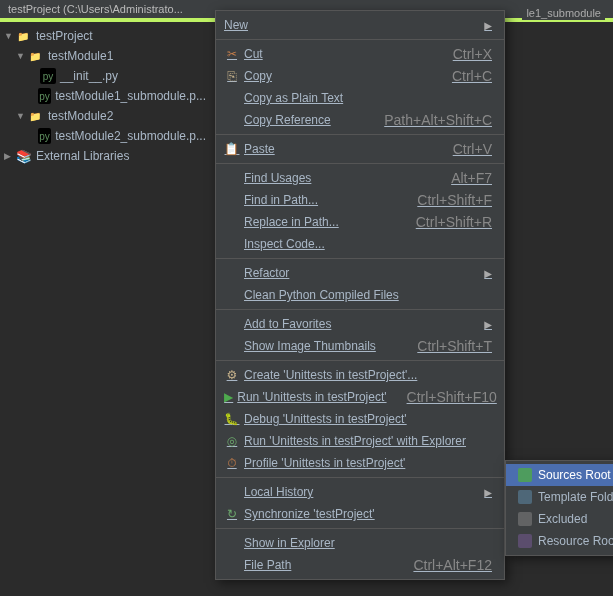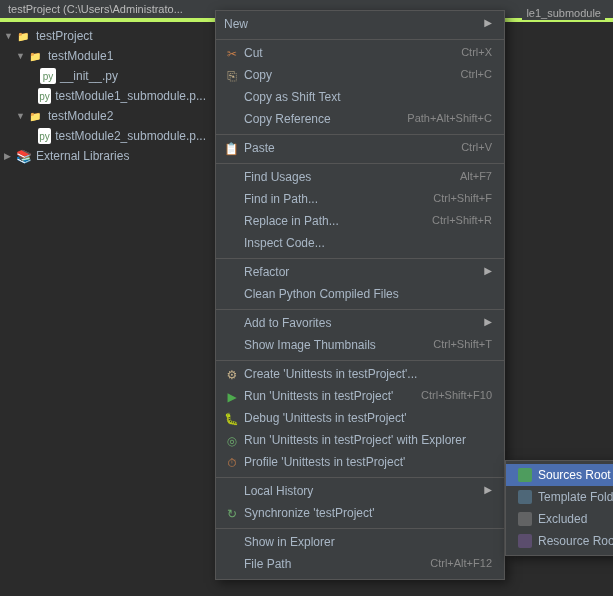--- a/index.html
+++ b/index.html
@@ -54,50 +54,51 @@
     .tree-item .icon {
       width: 16px;
       height: 16px;
       margin-right: 4px;
       display: inline-flex;
       align-items: center;
       justify-content: center;
       font-size: 10px;
     }
     .folder-icon { color: #e8a23a; }
-    .py-icon { color: #5f8f5f; font-size: 9px; background: #ffffff; border-radius: 2px; width: 14px; height: 14px; }
+    .py-icon { color: #5f8f5f; font-size: 9px; background: #000000; border-radius: 2px; width: 14px; height: 14px; }
 
     .indent1 { padding-left: 16px; }
     .indent2 { padding-left: 28px; }
 
     
     .context-menu {
       position: absolute;
       top: 10px;
       left: 215px;
       width: 290px;
       background: #3c3f41;
       border: 1px solid #555;
       box-shadow: 3px 3px 10px rgba(0,0,0,0.5);
       z-index: 100;
       padding: 3px 0;
     }
 
     .menu-item {
       display: flex;
-      align-items: flex-start;
+      align-items: center;
       justify-content: space-between;
       padding: 3px 12px 3px 8px;
       cursor: default;
       height: 22px;
       white-space: nowrap;
+      text-decoration: underline;
     }
 
     .menu-item .label { flex: 1; }
-    .menu-item .shortcut { color: #888; font-size: 11px; margin-left: 20px; }
+    .menu-item .shortcut { color: #888; font-size: 14px; margin-left: 20px; }
     .menu-item .arrow-right { font-size: 10px; color: #aaa; margin-left: 4px; }
 
     .menu-divider {
       height: 1px;
       background: #555;
       margin: 3px 0;
     }
 
     
     .submenu {
@@ -261,21 +262,21 @@
 
   <div class="menu-item">
     <span class="item-icon copy-icon">⎘</span>
     <span class="label">Copy</span>
     <span class="shortcut">Ctrl+C</span>
   </div>
 
 
   <div class="menu-item">
     <span class="item-icon"></span>
-    <span class="label">Copy as Shift Text</span>
+    <span class="label">Copy as Plain Text</span>
     <span class="shortcut"></span>
   </div>
 
   <div class="menu-item">
     <span class="item-icon"></span>
     <span class="label">Copy Reference</span>
     <span class="shortcut">Path+Alt+Shift+C</span>
   </div>
 
   <div class="menu-divider"></div>

